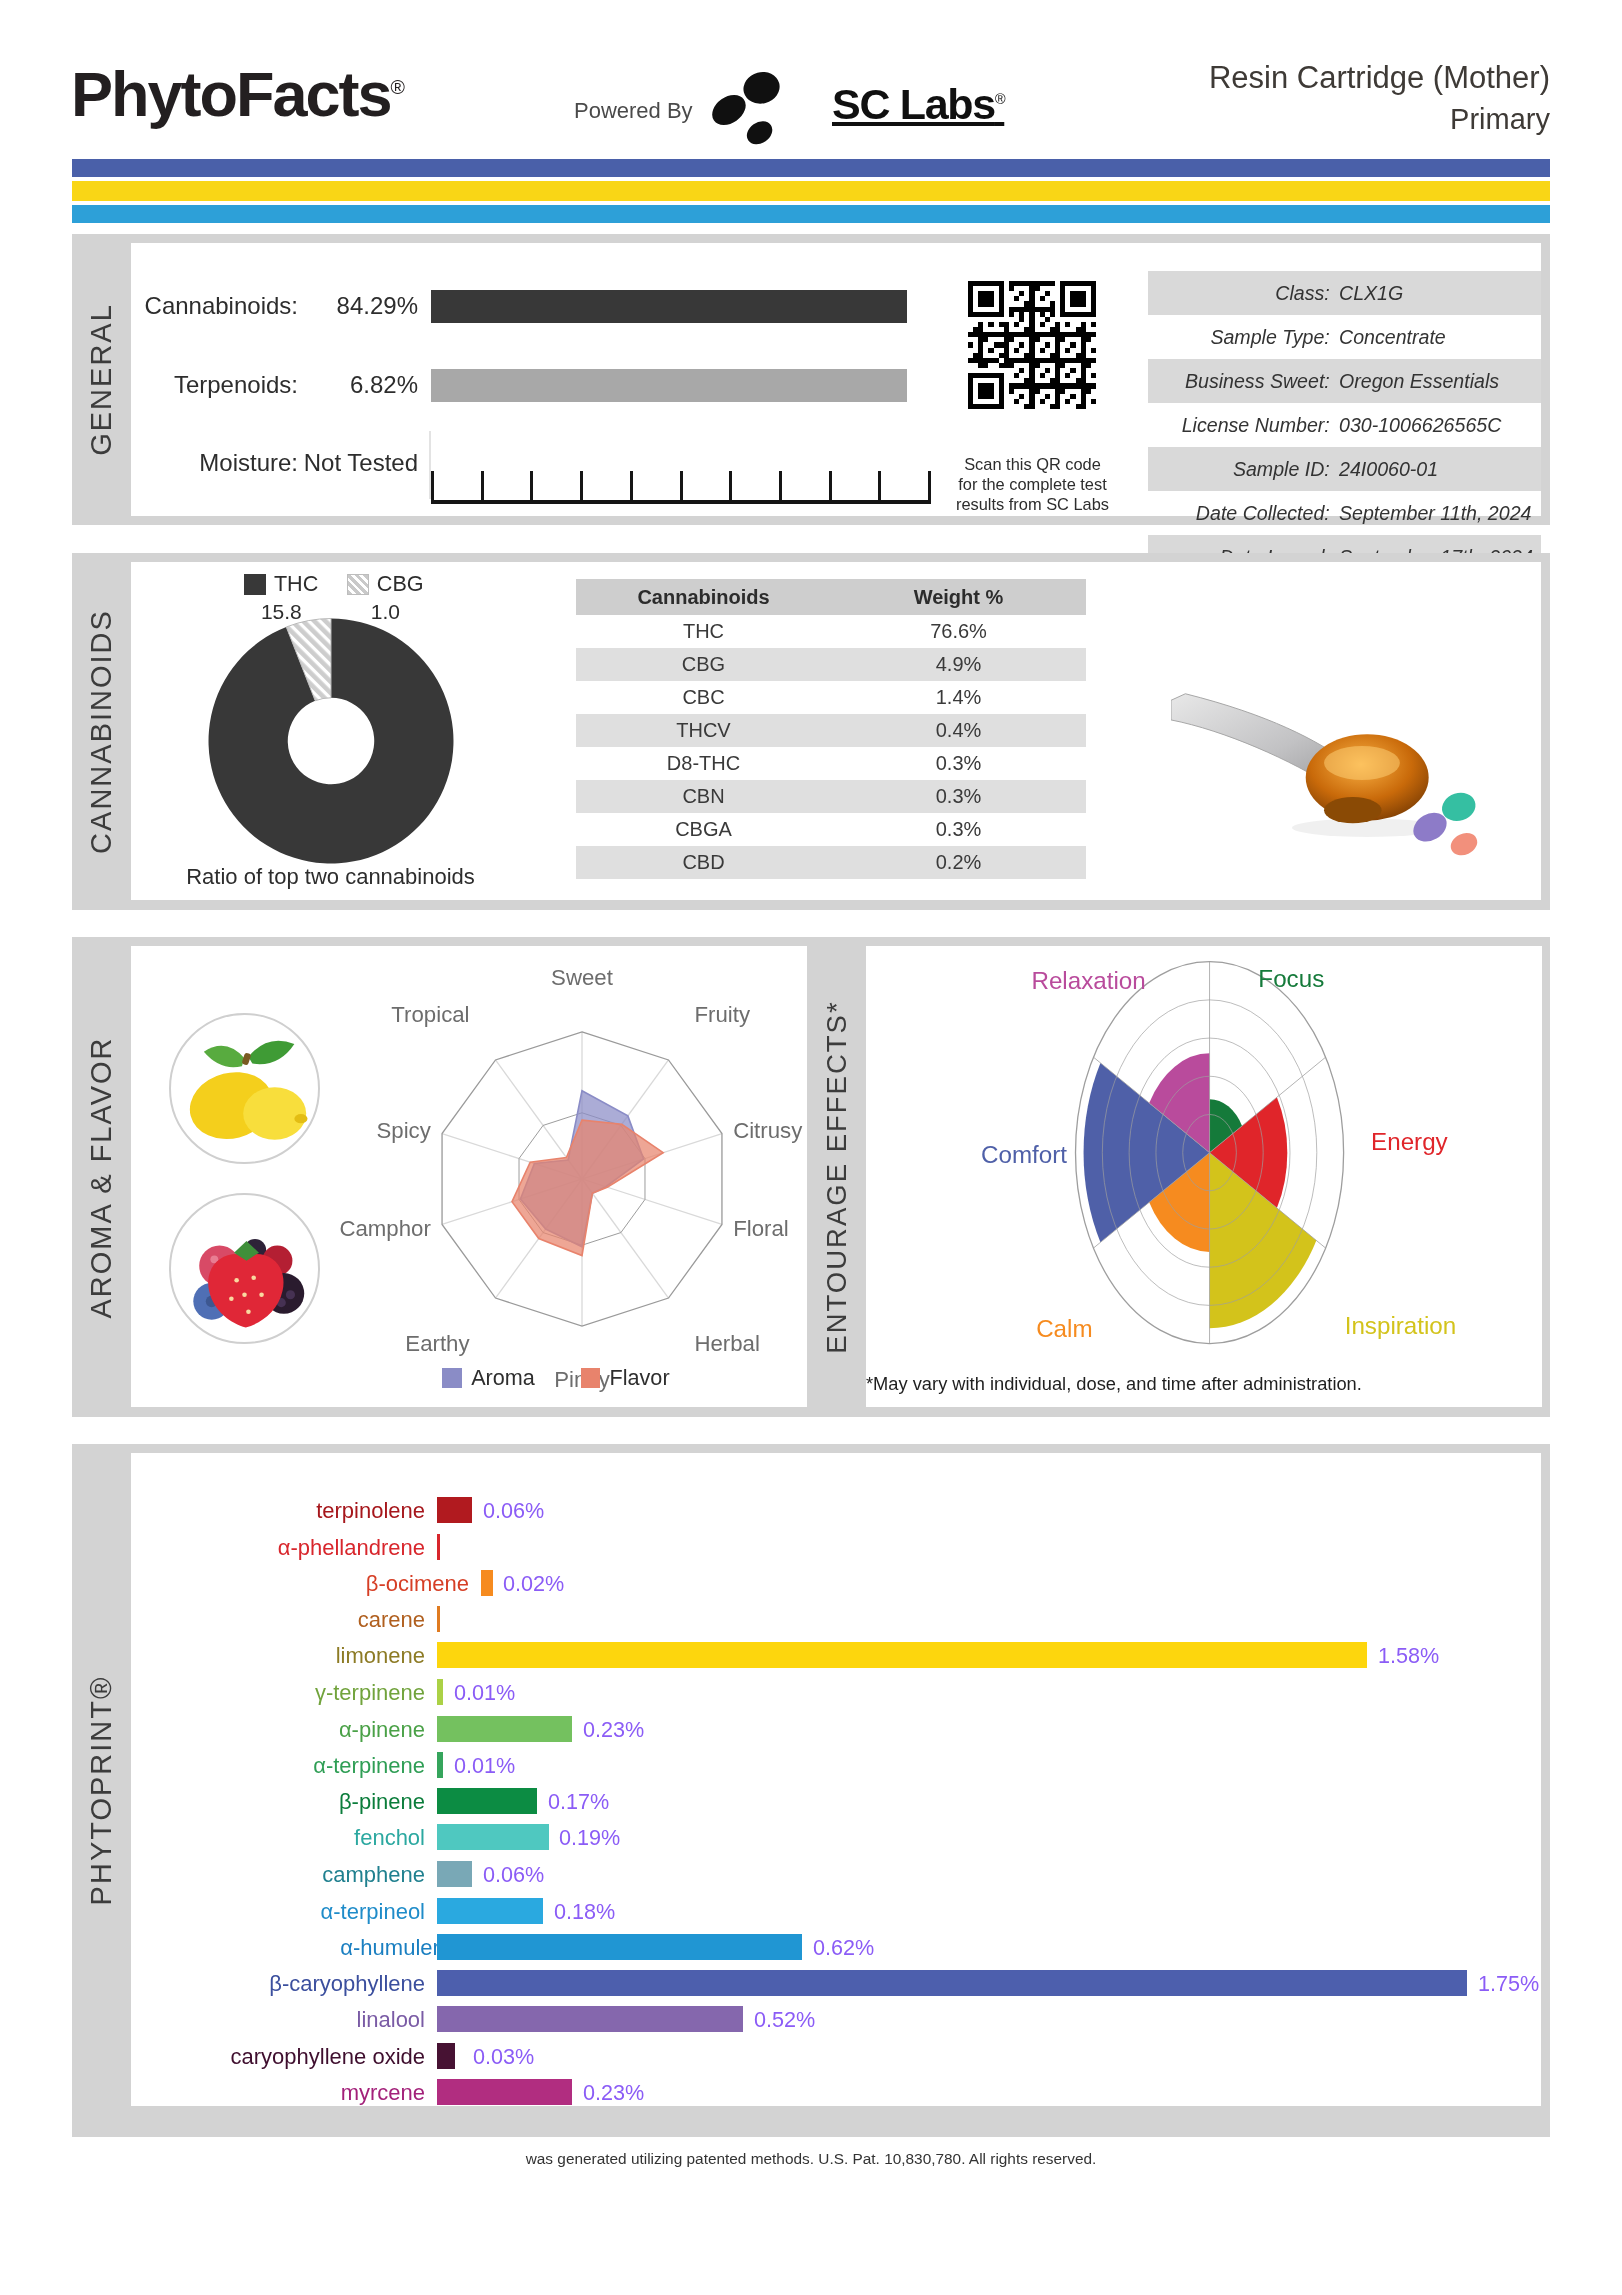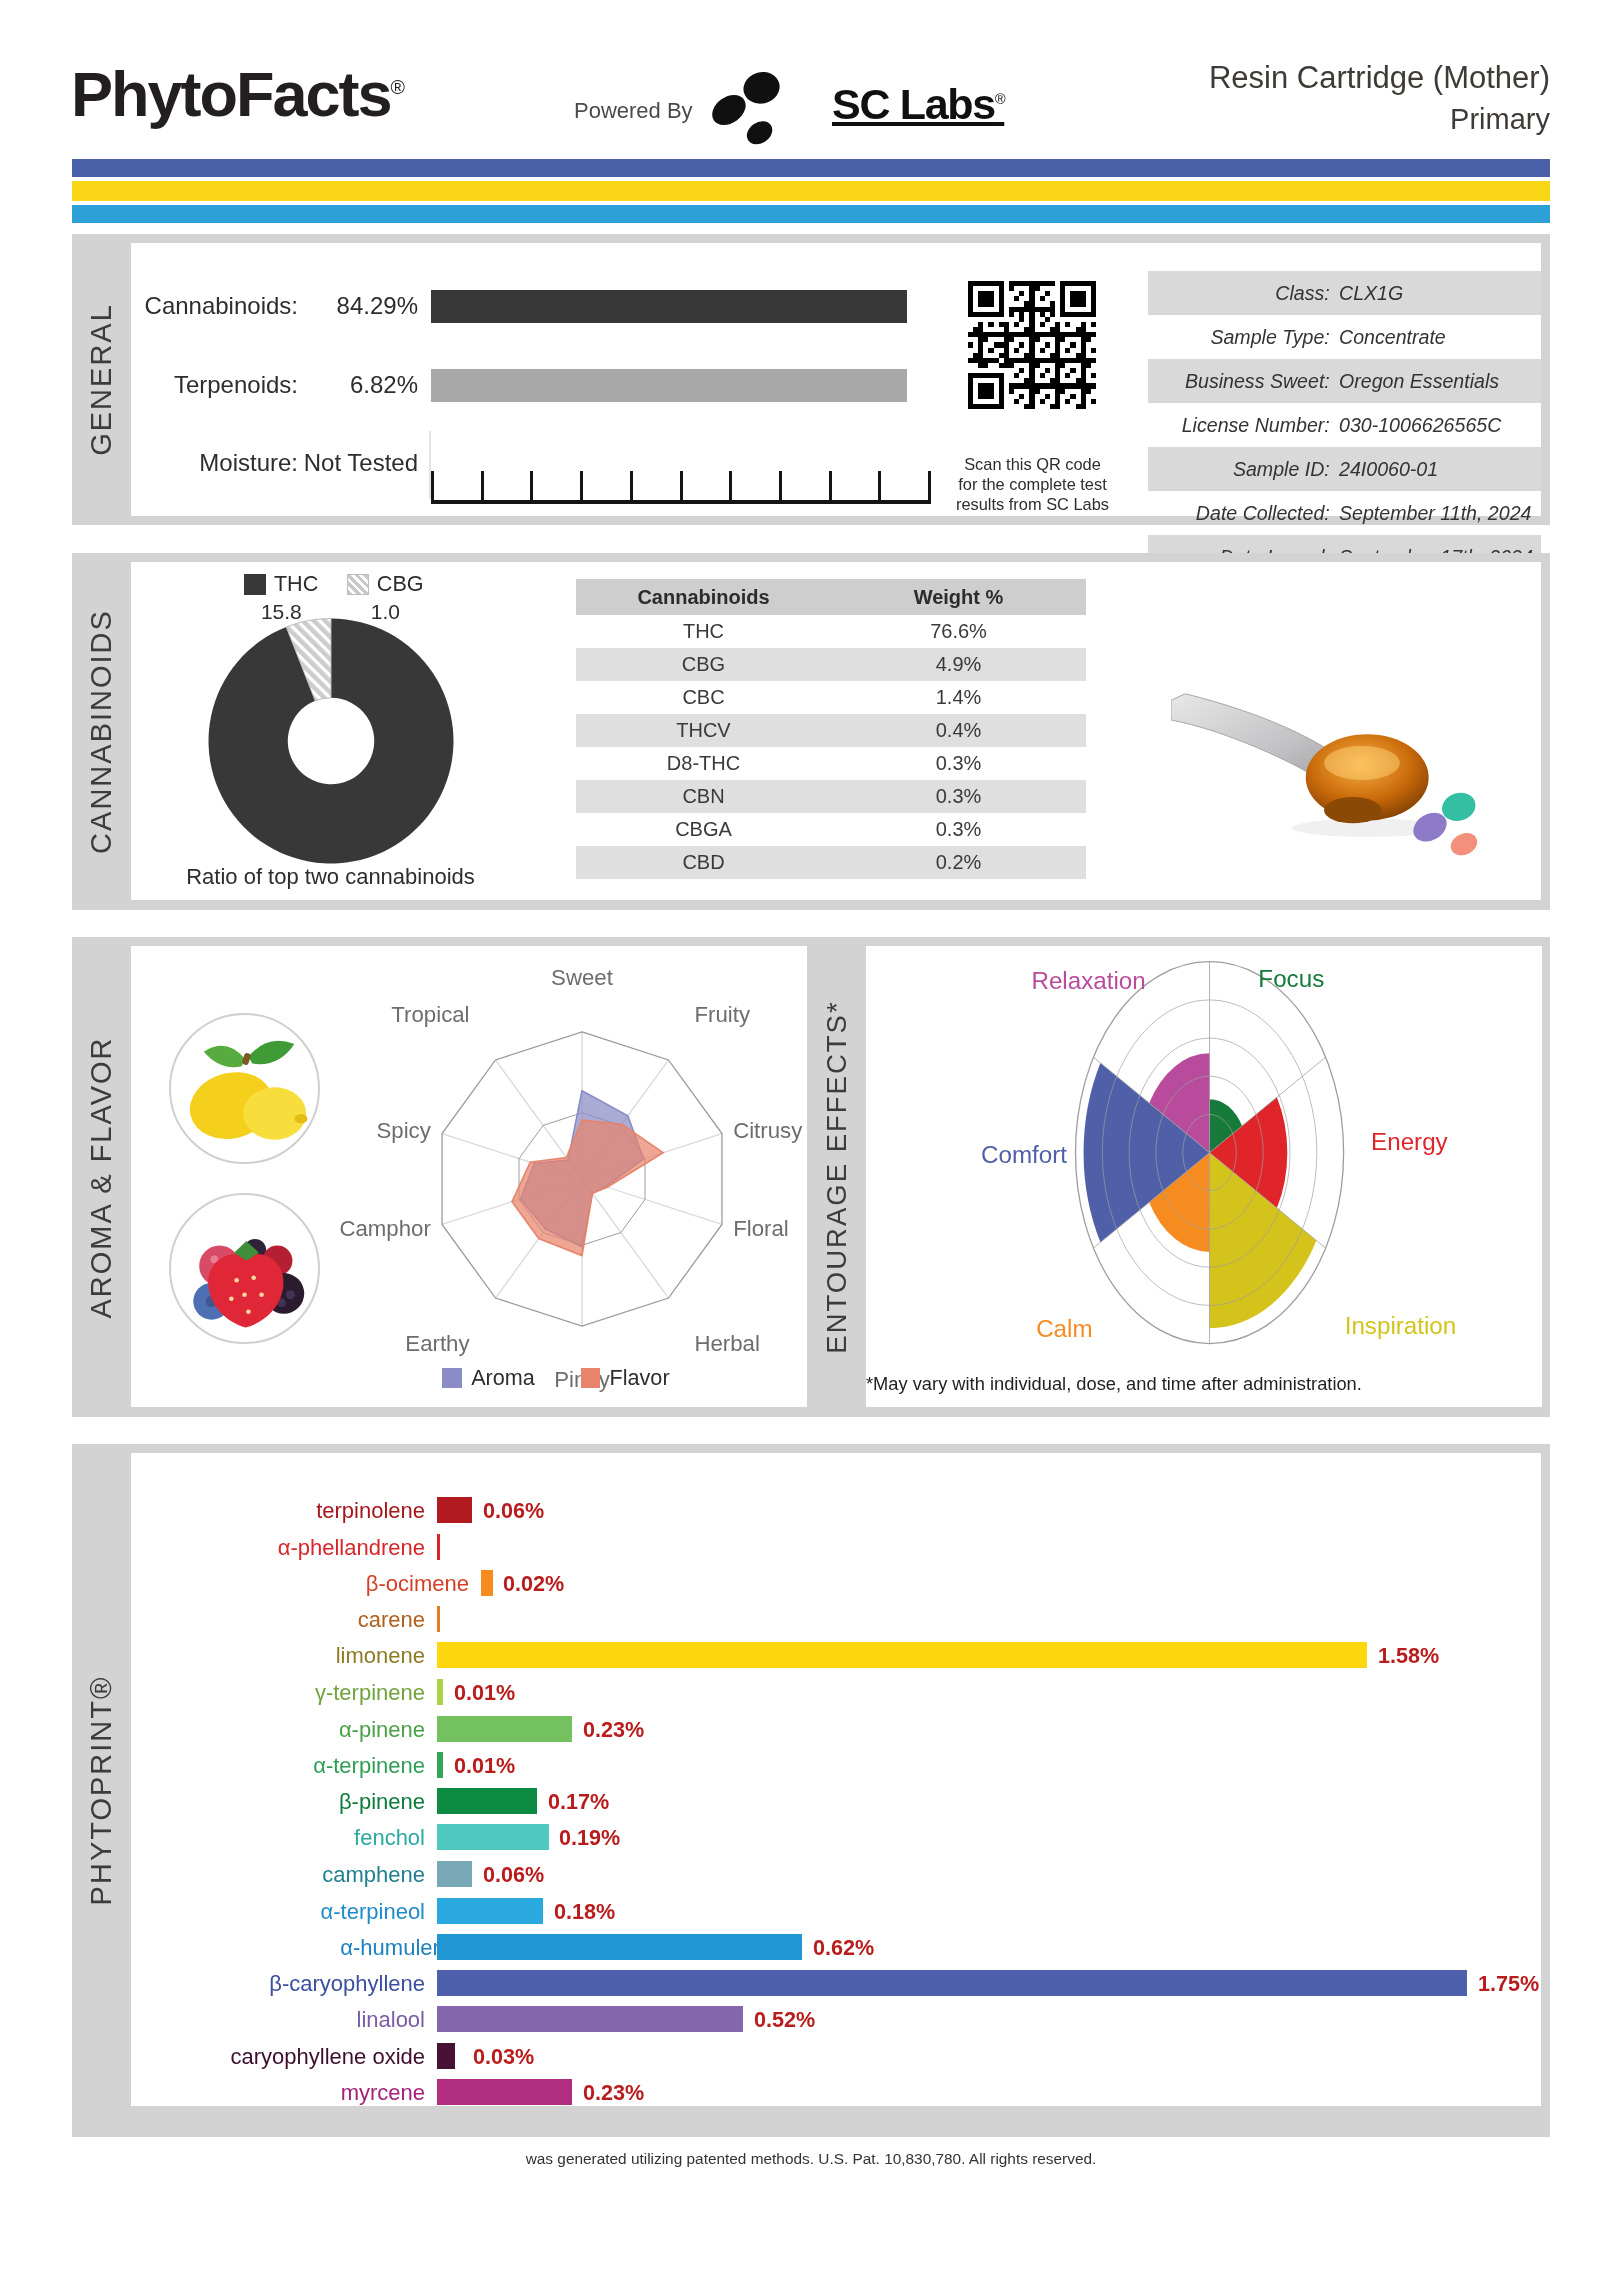--- a/index.html
+++ b/index.html
@@ -78,21 +78,21 @@
   .rl-sw{width:19.6px;height:19.6px;}
   #ent-svg{position:absolute;left:0;top:0;}
   #ent-foot{position:absolute;left:0;top:427px;width:676px;text-align:left;font-size:18.3px;color:#1f1f1f;}
 
   
   #sec-phyto{top:1444px;height:693px;}
   #phyto-panel{left:59px;top:9.2px;width:1410px;height:653px;}
   .tp-row{position:absolute;left:0;right:0;height:37px;}
   .tp-label{position:absolute;left:0;width:294px;text-align:right;font-size:22px;line-height:37px;}
   .tp-bar{position:absolute;left:306px;top:5.2px;height:26px;}
-  .tp-val{position:absolute;line-height:37px;font-size:21.6px;color:#b91c1c;font-weight:bold;}
+  .tp-val{position:absolute;line-height:37px;font-size:21.6px;color:#8b5cf6;}
 
   
   #footer{position:absolute;left:0;top:2148px;width:1622px;text-align:center;
           font-size:15.4px;line-height:22px;color:#333;}
 </style>
 </head>
 <body>
 
 <div class="page">
 

